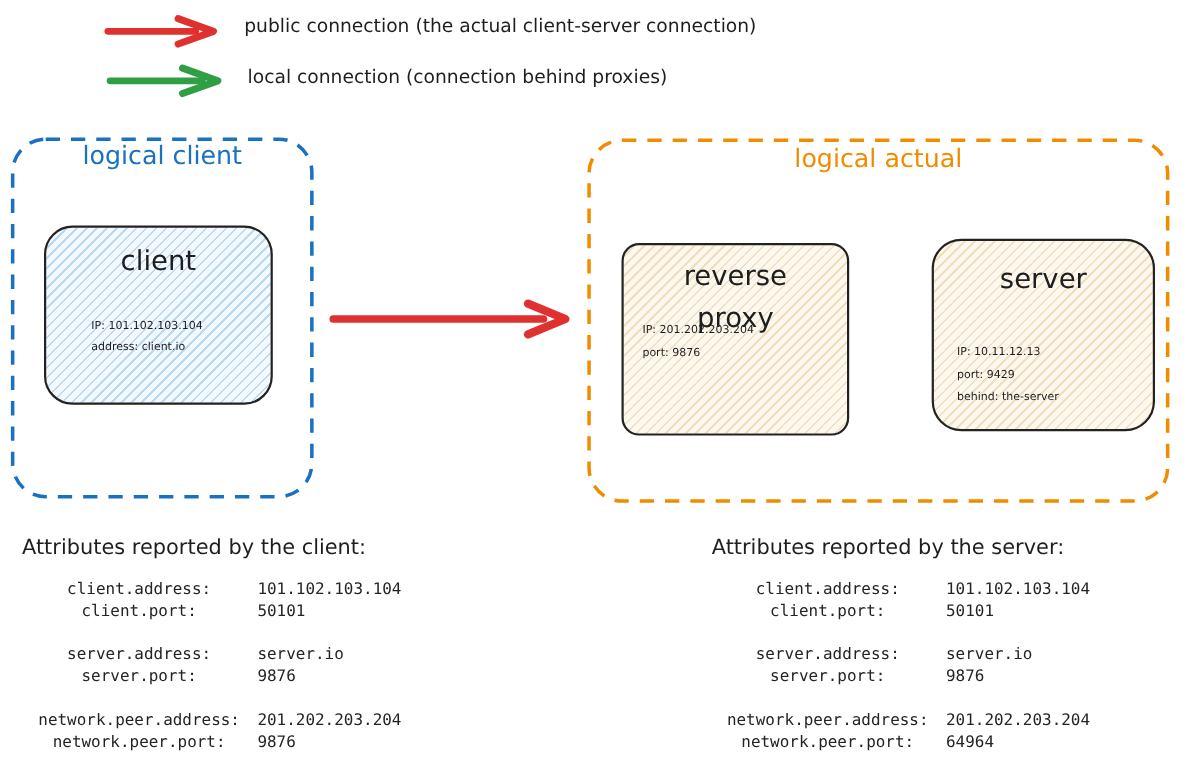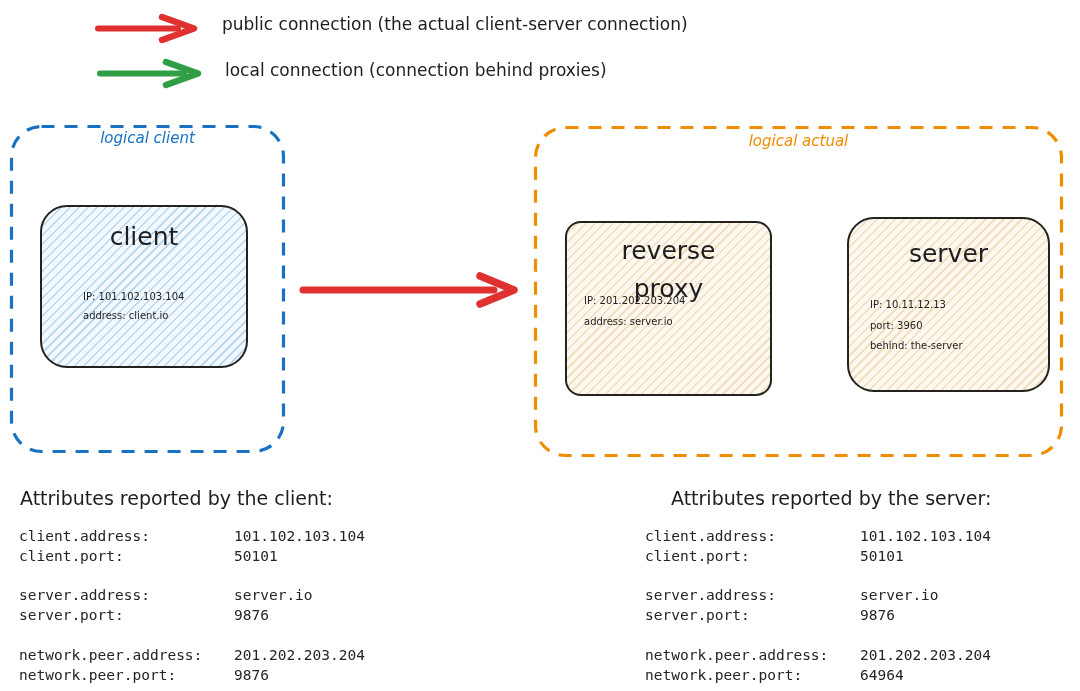--- a/index.html
+++ b/index.html
@@ -17,39 +17,39 @@
 
   
   .legend-label {
     font-size: 17px;
     white-space: nowrap;
     color: var(--ink, #1e1e1e);
   }
 
   
   .region-label {
-    font-size: 15px;
+    font-size: 23px;
     text-align: center;
     white-space: nowrap;
-    font-style: italic;
   }
   .region-label.client { color: var(--client_accent, #1971c2); }
   .region-label.server { color: var(--server_accent, #f08c00); }
 
   
   .node {
     position: absolute;
     border: 2.2px solid #23221e;
     border-radius: 27px;
     box-sizing: border-box;
   }
   .hatch-blue {
     background-color: #f3f9fe;
     background-image: repeating-linear-gradient(135deg,
       rgba(130,185,230,0.50) 0 1.6px, transparent 1.6px 6.4px);
+    border-radius: 26px;
   }
   .hatch-cream {
     background-color: #fdf8ef;
     background-image: repeating-linear-gradient(135deg,
       rgba(228,192,130,0.45) 0 1.6px, transparent 1.6px 6.4px);
   }
   .node-title {
     position: absolute;
     left: 0; right: 0;
     text-align: center;
@@ -76,21 +76,21 @@
   }
   .report {
     position: absolute;
     font-family: "DejaVu Sans Mono", monospace;
     font-size: 14.5px;
     line-height: 19.7px;
     color: #242424;
   }
   .report .group { margin-bottom: 20px; }
   .kv-row { display: flex; white-space: pre; }
-  .kv-key { width: 215px; }
+  .kv-key { width: 215px; text-align: center; }
 </style>
 </head>
 <body>
 
 <div class="canvas">
 
   <svg class="layer" width="1080" height="691" viewBox="0 0 1080 691">
     <rect x="11.5" y="126.5" width="272" height="325" rx="30" fill="none" style="stroke:var(--client_accent,#1971c2)" stroke-width="3.2" stroke-dasharray="13 10"></rect>
     <rect x="535.5" y="127.5" width="526" height="328" rx="30" fill="none" style="stroke:var(--server_accent,#f08c00)" stroke-width="3.2" stroke-dasharray="13 10"></rect>
 
@@ -122,29 +122,29 @@
       <div>address: client.io</div>
     </div>
   </div>
 
   <div class="abs region-label server" style="left:534px; top:132px; width:529px;">logical actual</div>
 
   <div class="node hatch-cream" style="left:565px; top:221px; width:207px; height:175px;border-radius:16px;">
     <div class="node-title wrap" style="top:9px;">reverse proxy</div>
     <div class="node-attrs" style="left:17px; top:72px;">
       <div>IP: 201.202.203.204</div>
-      <div>address: server.io</div>
+      <div>port: 9876</div>
     </div>
   </div>
 
   <div class="node hatch-cream" style="left:831px; top:217px; width:203px; height:175px;margin-left:16px;">
     <div class="node-title" style="top:16px;">server</div>
-    <div class="node-attrs" style="left:21px; top:80px;">
+    <div class="node-attrs" style="left:21px; top:96px;">
       <div>IP: 10.11.12.13</div>
-      <div>port: 3960</div>
+      <div>port: 9429</div>
       <div>behind: the-server</div>
     </div>
   </div>
 
   <div class="report-heading" style="left:20px; top:487px;">Attributes reported by the client:</div>
   <div class="report" style="left:19px; top:527px;">
     <div class="group">
       <div class="kv-row">
         <span class="kv-key">client.address:</span>
         <span class="kv-val">101.102.103.104</span>
@@ -169,21 +169,21 @@
         <span class="kv-key">network.peer.address:</span>
         <span class="kv-val">201.202.203.204</span>
       </div>
       <div class="kv-row">
         <span class="kv-key">network.peer.port:</span>
         <span class="kv-val">9876</span>
       </div>
     </div>
   </div>
 
-  <div class="report-heading" style="left:647px; top:487px;margin-left:24px;">Attributes reported by the server:</div>
+  <div class="report-heading" style="left:647px; top:487px;">Attributes reported by the server:</div>
   <div class="report" style="left:645px; top:527px;">
     <div class="group">
       <div class="kv-row">
         <span class="kv-key">client.address:</span>
         <span class="kv-val">101.102.103.104</span>
       </div>
       <div class="kv-row">
         <span class="kv-key">client.port:</span>
         <span class="kv-val">50101</span>
       </div>

